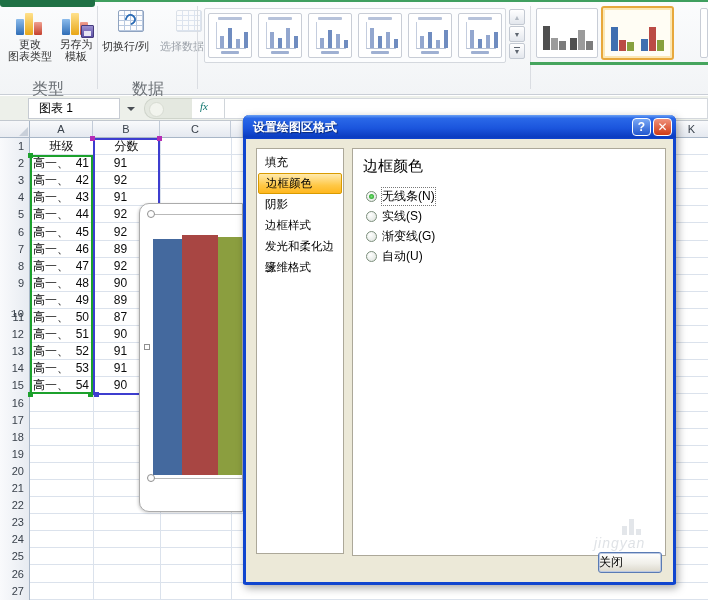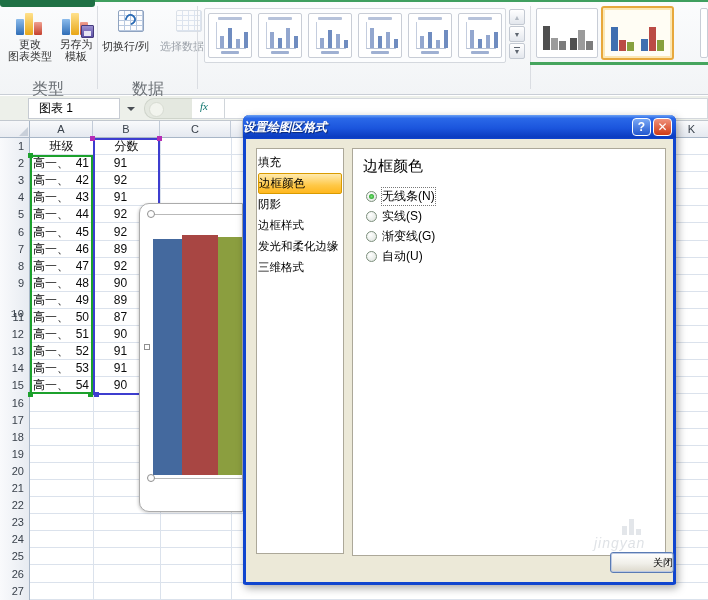--- a/index.html
+++ b/index.html
@@ -136,48 +136,48 @@
   .h-square { position:absolute; width:6px; height:6px; background:#fdfdfd; border:1px solid #8f8f8f; z-index:2; }
 
   
   #dialog { position:absolute; left:243px; top:115px; width:433px; height:470px;
             background:#ece9d8; border:3px solid #1045cf; border-top:none;
             border-radius:6px 6px 3px 3px; z-index:10;
             box-shadow:2px 3px 8px rgba(0,0,0,.35); }
   #dlg-titlebar { position:absolute; left:-3px; top:0; width:433px; height:24px;
                   border-radius:6px 6px 0 0;
                   background:linear-gradient(180deg,#6aa0f4 0%,#2a68e8 14%,#1b55dd 55%,#0b3cc0 92%,#1045cf 100%); }
-  #dlg-title { color:#fff; font-weight:bold; font-size:12px; line-height:24px; 
-               text-shadow:1px 1px 1px rgba(0,0,0,.45);font-style:italic; }
+  #dlg-title { color:#fff; font-weight:bold; font-size:12px; line-height:24px; padding-left:10px;
+               text-shadow:1px 1px 1px rgba(0,0,0,.45); }
   #dlg-btns { position:absolute; right:4px; top:3px; display:flex; gap:2px; }
   .tb-btn { width:19px; height:18px; border:1px solid #fff; border-radius:4px; color:#fff;
             font-weight:bold; font-size:12px; display:flex; align-items:center; justify-content:center; }
   #dlg-help  { background:linear-gradient(#7aa8f5,#2257cf); }
   #dlg-close-x { background:linear-gradient(#f0917b,#cf3b16); }
 
   #dlg-nav { position:absolute; left:10px; top:33px; width:88px; height:406px;
              background:#fff; border:1px solid #aca899; padding:3px 1px; }
-  .nav-item { height:21px; line-height:21px; font-size:11.5px; color:#000; border-radius:2px; }
+  .nav-item { height:21px; line-height:21px; padding-left:7px; font-size:11.5px; color:#000; border-radius:2px; }
   .nav-item.selected { background:linear-gradient(#ffeaae,#ffc846 60%,#ffb71e);
                        border:1px solid #d99b00; line-height:19px; height:21px; }
 
   #dlg-content { position:absolute; left:106px; top:33px; width:314px; height:408px;
                  background:#fff; border:1px solid #aca899; }
   #dlg-heading { font-size:15px; color:#000; padding:8px 0 10px 10px; }
   .radio-row { display:flex; align-items:center; height:20px; margin-left:13px; font-size:12px; color:#000; }
   .radio { width:11px; height:11px; border-radius:50%; border:1px solid #7c8f7c;
            background:radial-gradient(circle at 35% 30%,#fff,#dde3dd); margin-right:5px; position:relative; flex:0 0 11px; }
   .radio.sel::after { content:""; position:absolute; left:2px; top:2px; width:5px; height:5px;
                       border-radius:50%; background:radial-gradient(#77e577,#149114); }
   .radio-label.focused { outline:1px dotted #777; }
 
-  #dlg-close { position:absolute; left:364px; top:437px; width:64px; height:21px;
+  #dlg-close { position:absolute; left:352px; top:437px; width:64px; height:21px;
                background:linear-gradient(#ffffff,#f0efe9 55%,#dcd8cb);
                border:1px solid #5a7bb4; border-radius:3px; box-shadow:inset 0 0 0 1px #bcc9e2;
-               font-size:10px; text-align:right; line-height:19px; color:#000; }
+               font-size:12px; text-align:left; line-height:19px; color:#000; }
   #watermark { position:absolute; left:348px; top:402px; width:92px; height:64px;
                opacity:.45; pointer-events:none; z-index:3; color:#b8bfc8; }
   #watermark .wm-bars { display:flex; align-items:flex-end; gap:2px; margin-left:28px; height:18px; }
   #watermark .wm-bars span { width:5px; background:#c3cad2; display:block; }
   #watermark .wm-text { font-size:14px; font-style:italic; letter-spacing:1px; }
 </style>
 </head>
 <body>
 
 <div id="ribbon">

